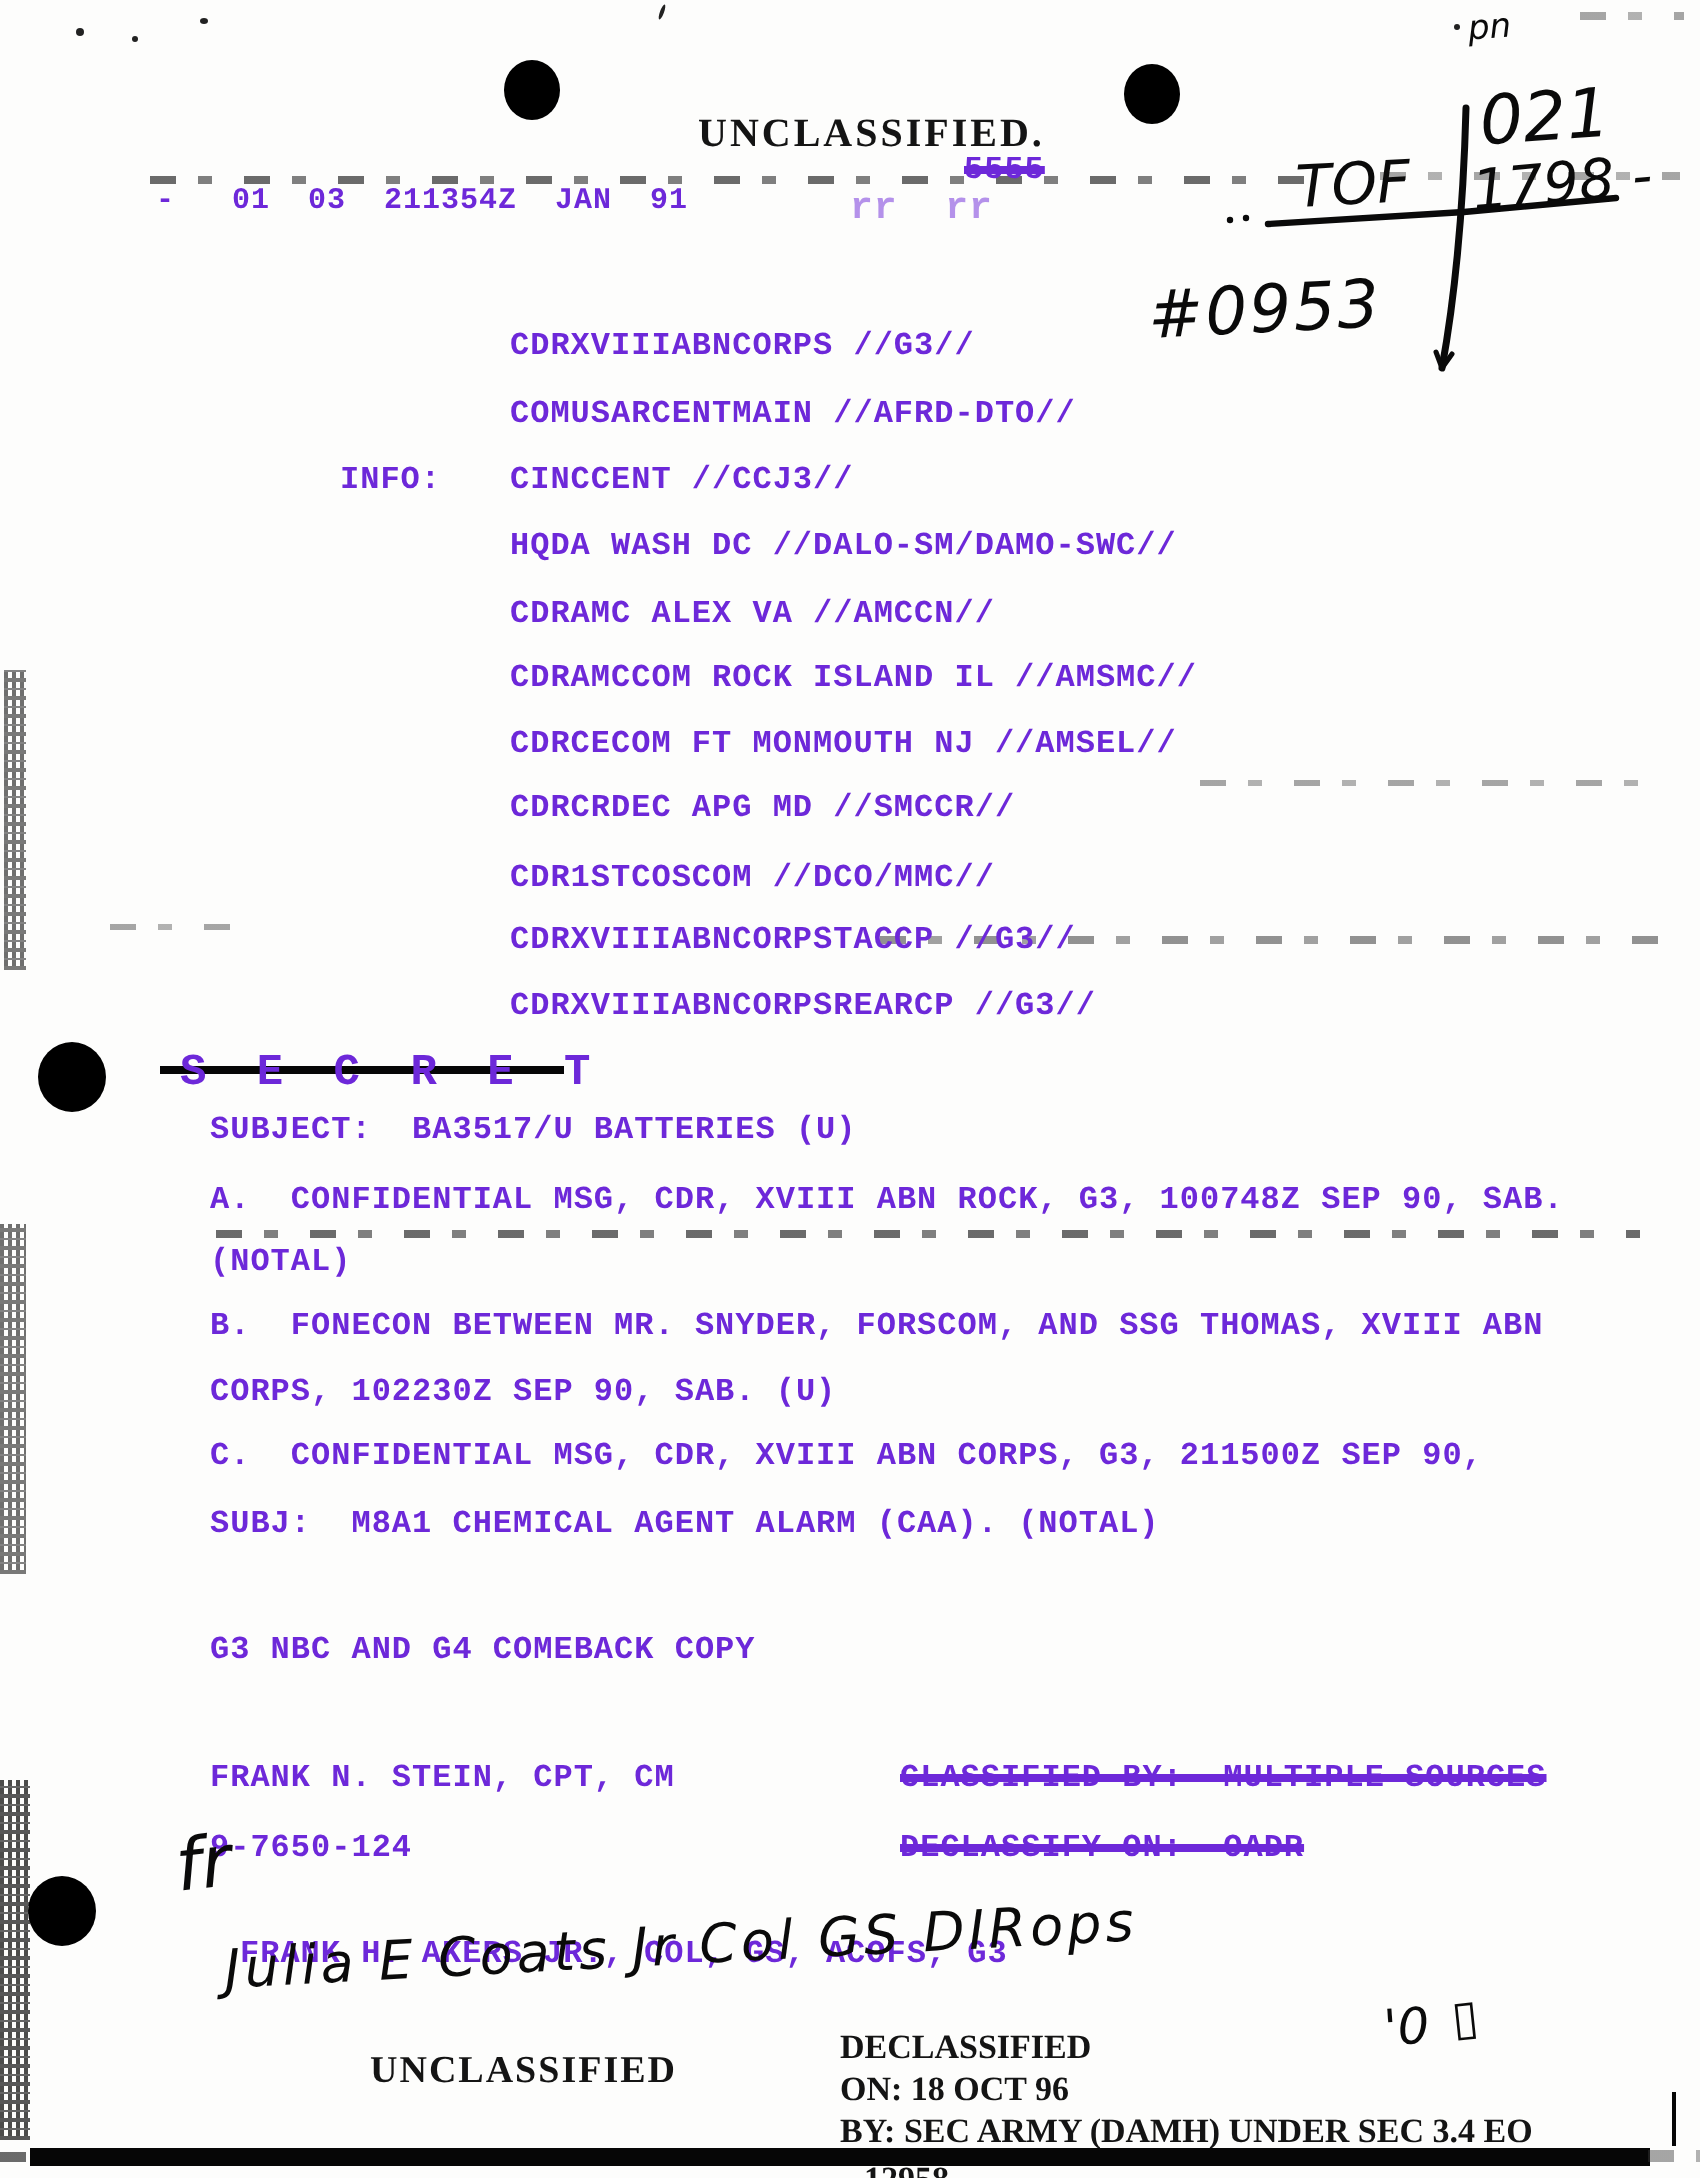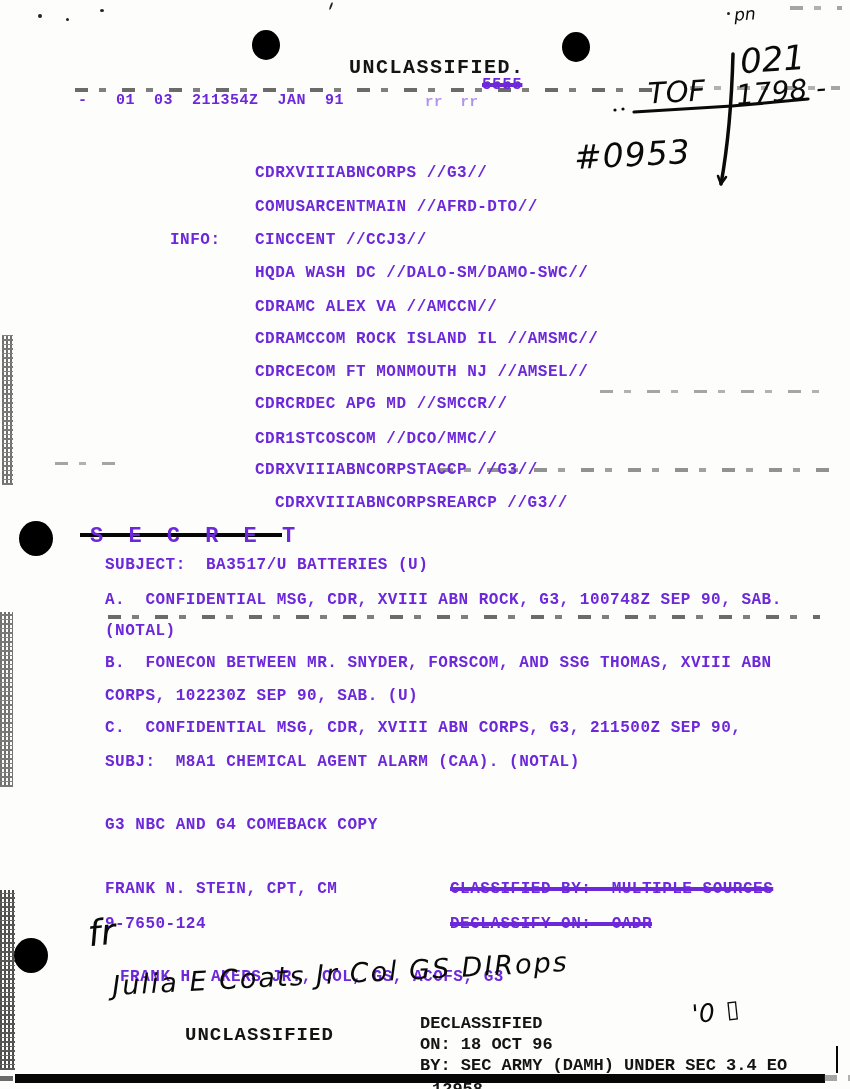--- a/index.html
+++ b/index.html
@@ -3,21 +3,21 @@
 <meta charset="utf-8">
 <style>
   html,body{margin:0;padding:0;background:#e8e8e8;}
   .page{
     position:relative;width:850px;height:1089px;background:#fdfdfc;
     overflow:hidden;font-family:"Liberation Mono","DejaVu Sans Mono",monospace;
     color:#141414;
   }
   .t{position:absolute;white-space:pre;line-height:1.15;}
   .mono{font-family:"Liberation Mono","DejaVu Sans Mono",monospace;font-weight:700;font-size:16px;letter-spacing:.5px;color:#6d28d9;}
-  .sans{font-family:Liberation Mono, monospace;}
+  .sans{font-family:Liberation Serif, serif;}
   .hand{font-family:"DejaVu Sans",sans-serif;font-style:italic;color:#0a0a0a;}
   .dot{position:absolute;background:#000;border-radius:50%;}
   .strike3{text-decoration:line-through;text-decoration-thickness:3.5px;}
   .strike4{text-decoration:line-through;text-decoration-thickness:4px;}
   .smudge{position:absolute;opacity:.75;
     background-image:repeating-linear-gradient(90deg,#3a3a3a 0 13px,transparent 13px 24px,#555 24px 31px,transparent 31px 47px);}
   .smudge.light{opacity:.45;}
   .noisecol{position:absolute;opacity:.6;
     background-image:repeating-linear-gradient(0deg,#222 0 2px,transparent 2px 5px,#333 5px 6px,transparent 6px 9px),
                      repeating-linear-gradient(90deg,#111 0 2px,transparent 2px 4px);}
@@ -46,21 +46,21 @@
   <div class="noisecol" style="left:0px;top:612px;width:13px;height:175px;"></div>
   <div class="noisecol" style="left:0px;top:890px;width:15px;height:180px;opacity:.75;"></div>
 
   <div class="dot" style="left:252px;top:30px;width:28px;height:30px;"></div>
   <div class="dot" style="left:562px;top:32px;width:28px;height:30px;"></div>
   <div class="dot" style="left:19px;top:521px;width:34px;height:35px;"></div>
   <div class="dot" style="left:14px;top:938px;width:34px;height:35px;"></div>
 
   <div class="t sans" style="left:349px;top:56px;font-size:20px;font-weight:700;letter-spacing:1.5px;">UNCLASSIFIED.</div>
   <div class="t mono" style="left:78px;top:92px;font-size:15px;">-   01  03  211354Z  JAN  91</div>
-  <div class="t mono" style="left:425px;top:94px;font-size:14px;opacity:.5;">rr  rr</div>
+  <div class="t mono" style="left:425px;top:94px;font-size:19px;opacity:.5;">rr  rr</div>
   <div class="t mono strike4" style="left:482px;top:76px;font-size:16px;font-weight:700;">5555</div>
 
   <div class="t hand" style="left:734px;top:5px;font-size:17px;transform:rotate(-4deg);">pn</div>
   <div class="t hand" style="left:740px;top:40px;font-size:34px;transform:rotate(-4deg);">021</div>
   <div class="t hand" style="left:736px;top:76px;font-size:28px;transform:rotate(-5deg);">1798 -</div>
   <div class="t hand" style="left:648px;top:76px;font-size:29px;transform:rotate(-3deg);">TOF</div>
   <div class="t hand" style="left:574px;top:136px;font-size:33px;transform:rotate(-3deg);letter-spacing:1px;">#0953</div>
   <svg class="ink" width="850" height="1089" viewBox="0 0 850 1089">
     <path d="M733,54 C732,92 729,140 721,184" stroke="#0a0a0a" stroke-width="3.5" fill="none" stroke-linecap="round"></path>
     <path d="M721,184 L718,176 M721,184 L726,177" stroke="#0a0a0a" stroke-width="2.5" fill="none" stroke-linecap="round"></path>
@@ -73,21 +73,21 @@
   <div class="t mono" style="left:255px;top:198px;">COMUSARCENTMAIN //AFRD-DTO//</div>
   <div class="t mono" style="left:170px;top:231px;">INFO:</div>
   <div class="t mono" style="left:255px;top:231px;">CINCCENT //CCJ3//</div>
   <div class="t mono" style="left:255px;top:264px;">HQDA WASH DC //DALO-SM/DAMO-SWC//</div>
   <div class="t mono" style="left:255px;top:298px;">CDRAMC ALEX VA //AMCCN//</div>
   <div class="t mono" style="left:255px;top:363px;">CDRCECOM FT MONMOUTH NJ //AMSEL//</div>
   <div class="t mono" style="left:255px;top:330px;">CDRAMCCOM ROCK ISLAND IL //AMSMC//</div>
   <div class="t mono" style="left:255px;top:395px;text-align:right;">CDRCRDEC APG MD //SMCCR//</div>
   <div class="t mono" style="left:255px;top:430px;">CDR1STCOSCOM //DCO/MMC//</div>
   <div class="t mono" style="left:255px;top:461px;">CDRXVIIIABNCORPSTACCP //G3//</div>
-  <div class="t mono" style="left:255px;top:494px;margin-left:20px;">CDRXVIIIABNCORPSREARCP //G3//</div>
+  <div class="t mono" style="left:255px;top:494px;">CDRXVIIIABNCORPSREARCP //G3//</div>
 
   <div class="bar" style="left:80px;top:533px;width:202px;height:4px;"></div>
   <div class="t mono" style="left:90px;top:524px;font-size:22px;letter-spacing:6px;">S E C R E T</div>
 
   <div class="t mono" style="left:105px;top:556px;">SUBJECT:  BA3517/U BATTERIES (U)</div>
   <div class="t mono" style="left:105px;top:591px;">A.  CONFIDENTIAL MSG, CDR, XVIII ABN ROCK, G3, 100748Z SEP 90, SAB.</div>
   <div class="t mono" style="left:105px;top:622px;">(NOTAL)</div>
   <div class="t mono" style="left:105px;top:654px;">B.  FONECON BETWEEN MR. SNYDER, FORSCOM, AND SSG THOMAS, XVIII ABN</div>
   <div class="t mono" style="left:105px;top:687px;">CORPS, 102230Z SEP 90, SAB. (U)</div>
   <div class="t mono" style="left:105px;top:719px;">C.  CONFIDENTIAL MSG, CDR, XVIII ABN CORPS, G3, 211500Z SEP 90,</div>

